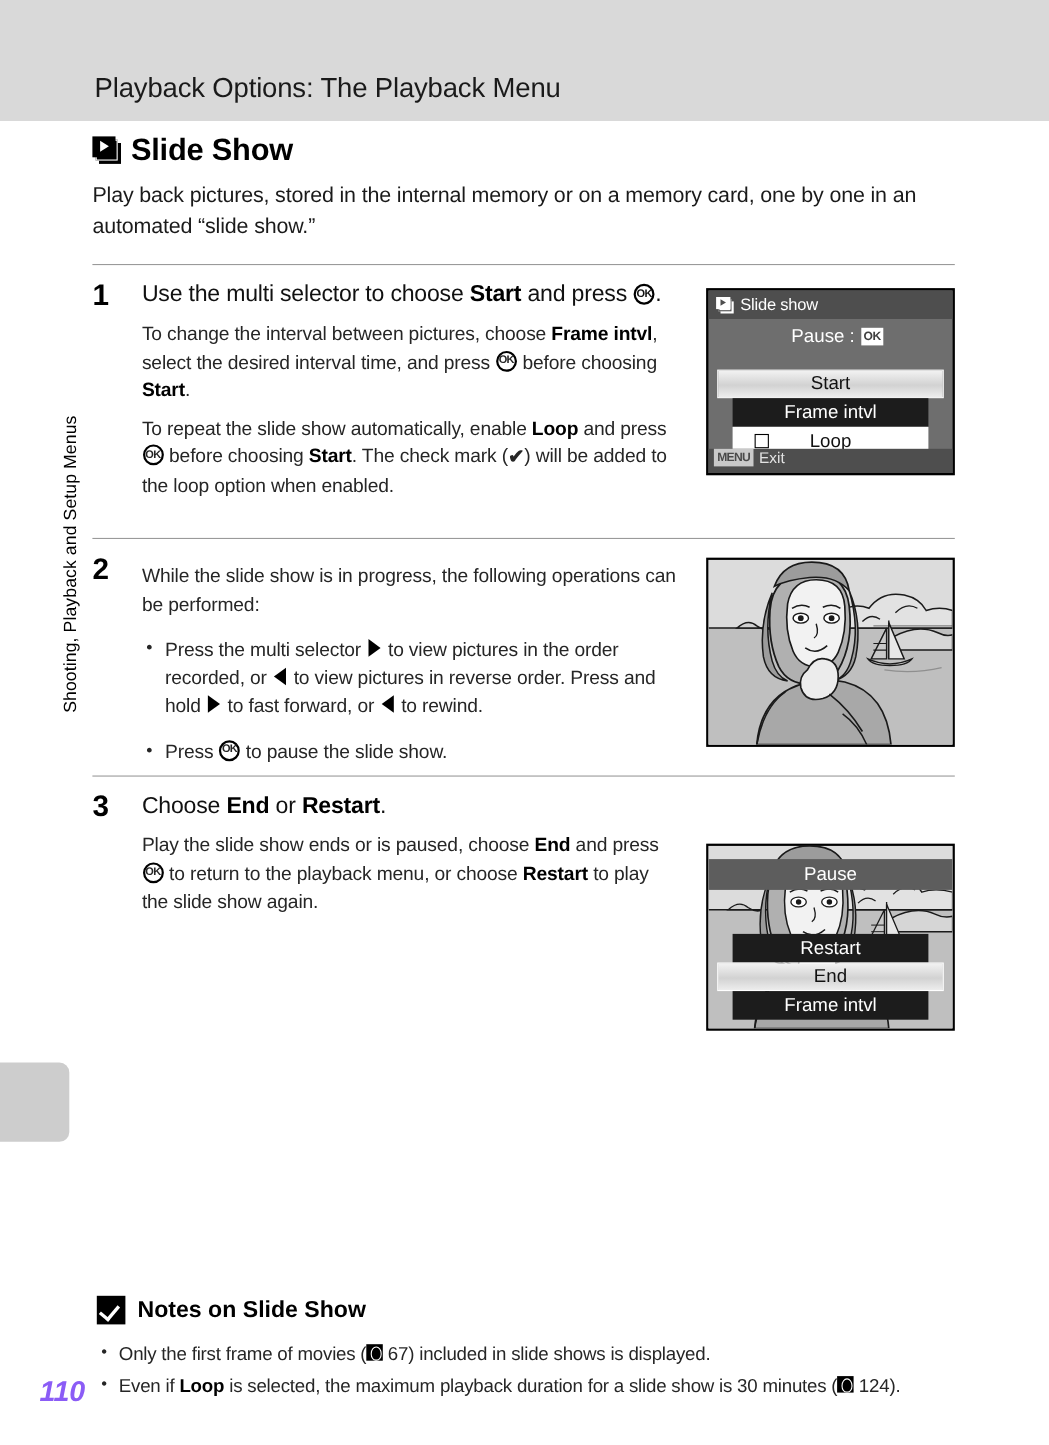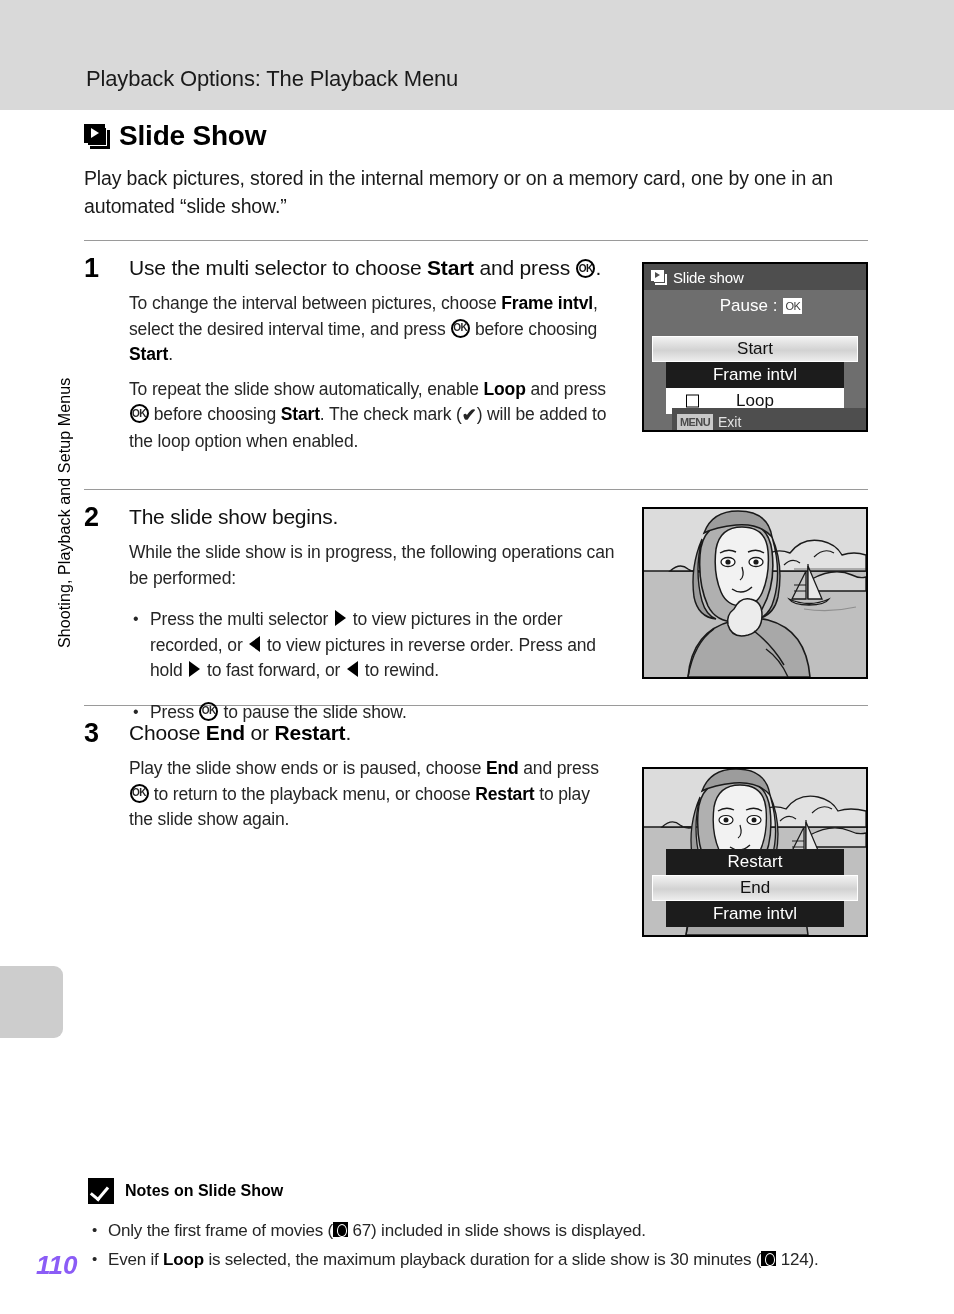--- a/index.html
+++ b/index.html
@@ -17,21 +17,21 @@
   
   .header-band {
     position: absolute;
     left: 0; top: 0;
     width: 954px; height: 110px;
     background: #d9d9d9;
   }
   .header-title {
     position: absolute;
     left: 86px; top: 66px;
-    font-size: 22px;
+    font-size: 25px;
     letter-spacing: -0.15px;
     color: #1a1a1a;
     white-space: nowrap;
   }
 
   
   .side-tab {
     position: absolute;
     left: -14px; top: 966px;
     width: 77px; height: 72px;
@@ -241,21 +241,21 @@
     position: absolute; left: 0; top: 26px;
     width: 100%; height: 32px;
     color: #fff; font-size: 17px;
     display: flex; align-items: center; justify-content: center;
     gap: 6px;
     padding-left: 12px;
   }
   .okbox {
     display: inline-block;
     background: #fff; color: #3f3f3f;
-    font-size: 11px; font-weight: normal;
+    font-size: 11px; font-weight: bold;
     line-height: 14px;
     padding: 1px 2px;
     letter-spacing: -0.5px;
     vertical-align: 1px;
   }
   .menubox {
     display: inline-block;
     background: #c9c9c9; color: #4a4a4a;
     font-size: 11px; font-weight: bold;
     line-height: 14px;
@@ -297,22 +297,22 @@
     transform: translateY(-50%);
     width: 13px; height: 13px;
     border: 1.8px solid #000;
     background: #fff;
   }
 
   .lcd-bottombar {
     position: absolute; left: 0; bottom: 0;
     width: 100%; height: 22px;
     background: #4e4e4e;
-    display: flex; align-items: flex-end;
-    padding-left: 5px; gap: 5px; margin-left: 28px;
+    display: flex; align-items: flex-start;
+    padding-left: 5px; gap: 5px;
   }
   .lcd-bottombar .lbl { color: #e2e2e2; font-size: 14px; }
 
   
   .fig-photo {
     position: absolute;
     left: 642px; top: 507px;
     width: 226px; height: 172px;
     border: 2px solid #000;
     background: #cfcfcf;
@@ -338,21 +338,21 @@
     position: absolute; left: 0; bottom: 8px; width: 100%; z-index: 5;
   }
   .lcd3 .mrow.dark { width: 178px; }
   .lcd3 .mrow.sel  { width: 206px; }
 
   
   .notes-head {
     position: absolute;
     left: 88px; top: 1178px;
     display: flex; align-items: center; gap: 11px;
-    font-size: 16px; font-weight: bold;
+    font-size: 21px; font-weight: bold;
     color: #000;
   }
   .chk-badge {
     width: 26px; height: 26px;
     background: #000;
     position: relative;
     flex: none;
   }
   .chk-badge:after {
     content: "";
@@ -466,21 +466,20 @@
   </div>
   <div class="lcd-bottombar">
     <span class="menubox">MENU</span>
     <span class="lbl">Exit</span>
   </div>
 </div>
 
 <div class="step" style="left:84px; top:502px; width:535px;">
   <div class="step-num">2</div>
   <div class="step-body">
-    <div class="step-head">The slide show begins.</div>
     <div class="step-para">While the slide show is in progress, the following operations can be performed:</div>
     <ul class="bullets">
       <li>Press the multi selector <span class="tri-r"></span> to view pictures in the order recorded, or <span class="tri-l"></span> to view pictures in reverse order. Press and hold <span class="tri-r"></span> to fast forward, or <span class="tri-l"></span> to rewind.</li>
       <li>Press <span class="ok"></span> to pause the slide show.</li>
     </ul>
   </div>
 </div>
 
 <div class="fig-photo">
   <svg width="222" height="168" viewBox="0 0 222 168">
@@ -571,20 +570,21 @@
       <path d="M74 42 q8 -5 16 -1" stroke="#1a1a1a" stroke-width="1.3" fill="none"></path>
       <path d="M102 41 q9 -4 16 1" stroke="#1a1a1a" stroke-width="1.3" fill="none"></path>
       <path d="M96 56 q3 10 -2 13" stroke="#1a1a1a" stroke-width="1.2" fill="none"></path>
       <path d="M86 78 q10 7 20 -2" stroke="#1a1a1a" stroke-width="1.4" fill="none"></path>
       <path d="M88 98 q6 -12 16 -10 q12 2 12 16 q0 16 -14 20 q-16 4 -20 -10 q-2 -10 6 -16 Z" fill="#ececec" stroke="#1a1a1a" stroke-width="1.4"></path>
       <path d="M108 120 q18 14 30 34" stroke="#1a1a1a" stroke-width="1.4" fill="none"></path>
       <path d="M68 118 q-20 14 -26 48" stroke="#1a1a1a" stroke-width="1.3" fill="none"></path>
     </g>
   </svg>
 
+  <div class="pausebar">Pause</div>
   <div class="menu-rows3">
     <div class="mrow dark">
       <span>Restart</span>
     </div>
     <div class="mrow sel">
       <span>End</span>
     </div>
     <div class="mrow dark">
       <span>Frame intvl</span>
     </div>

